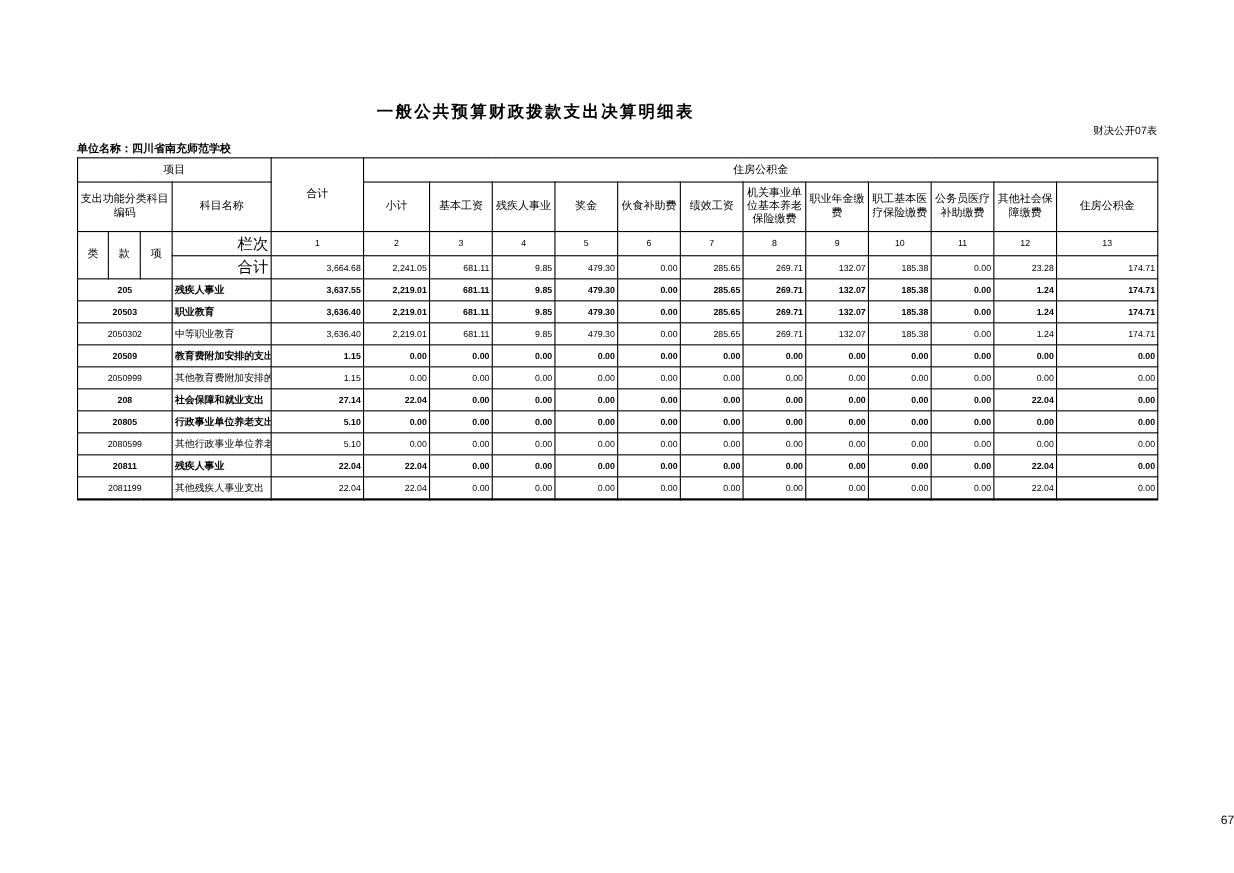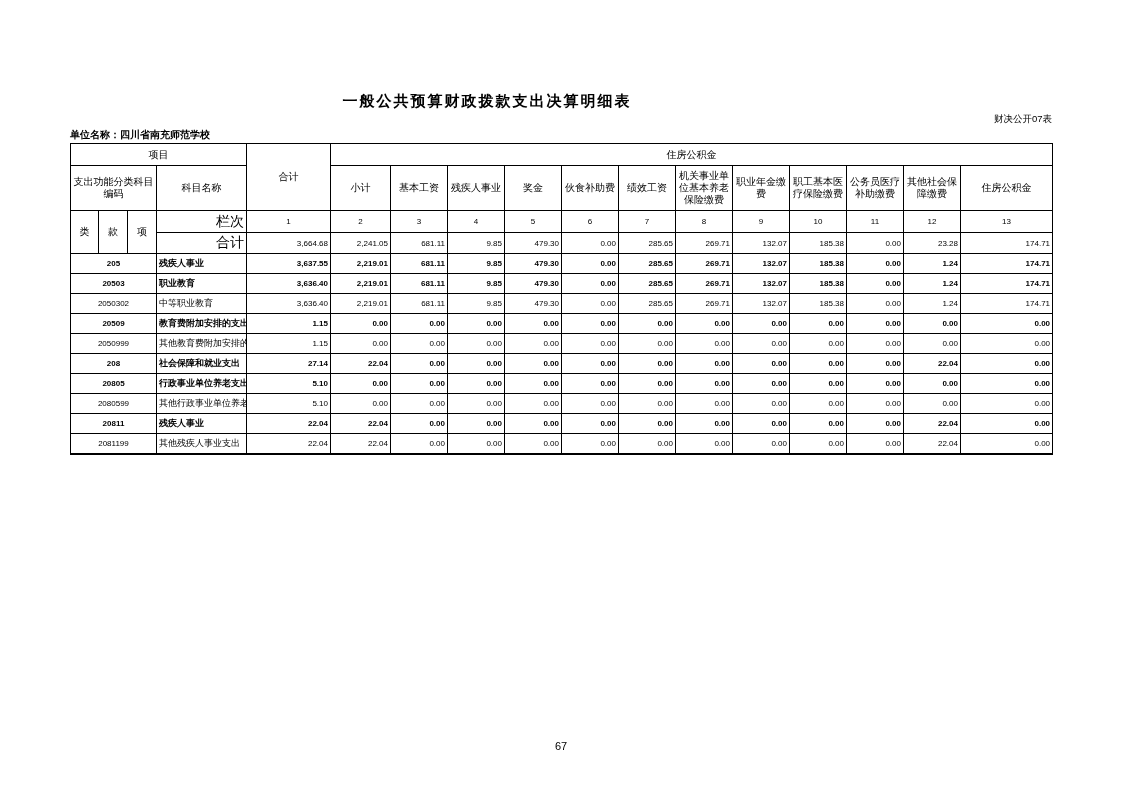--- a/index.html
+++ b/index.html
@@ -41,21 +41,21 @@
   tr.h4 { height:21px; }
   tr.datarow { height:20px; }
   .cell-label { font-size:14px; text-align:right; }
   .cell-colnum { font-size:8px; text-align:center; }
   .cell-num { font-size:8px; text-align:right; padding-right:3px; white-space:nowrap; }
   .cell-code { font-size:8px; text-align:center; padding-left:2px; white-space:nowrap; }
   .cell-name { font-size:9px; text-align:left; padding-left:2px; white-space:nowrap; }
   tr.bold td { font-weight:bold; }
   .page-num {
     position:absolute; top:740px; left:0; width:1122px;
-    text-align:center; font-size:11px;
+    text-align:right; font-size:11px;
   }
 </style>
 </head>
 <body>
 
 <div class="doc-title">一般公共预算财政拨款支出决算明细表</div>
 <div class="table-code">财决公开07表</div>
 
 <div class="meta-row">
   <div class="meta-left">单位名称：四川省南充师范学校</div>

